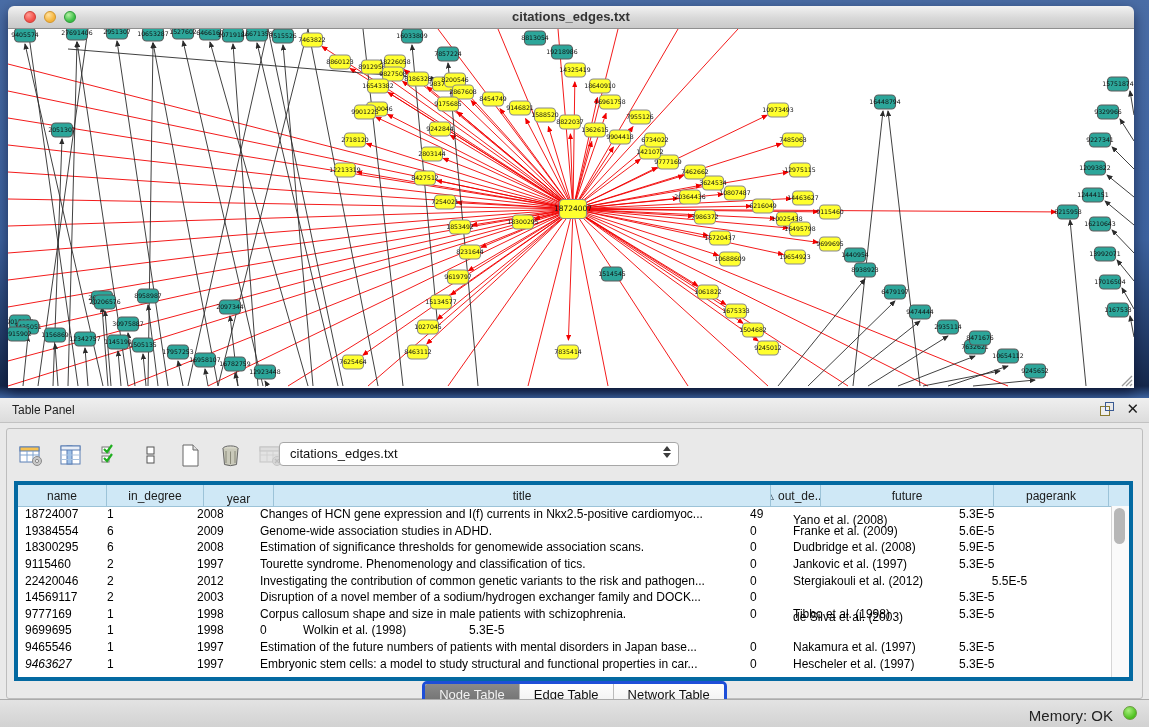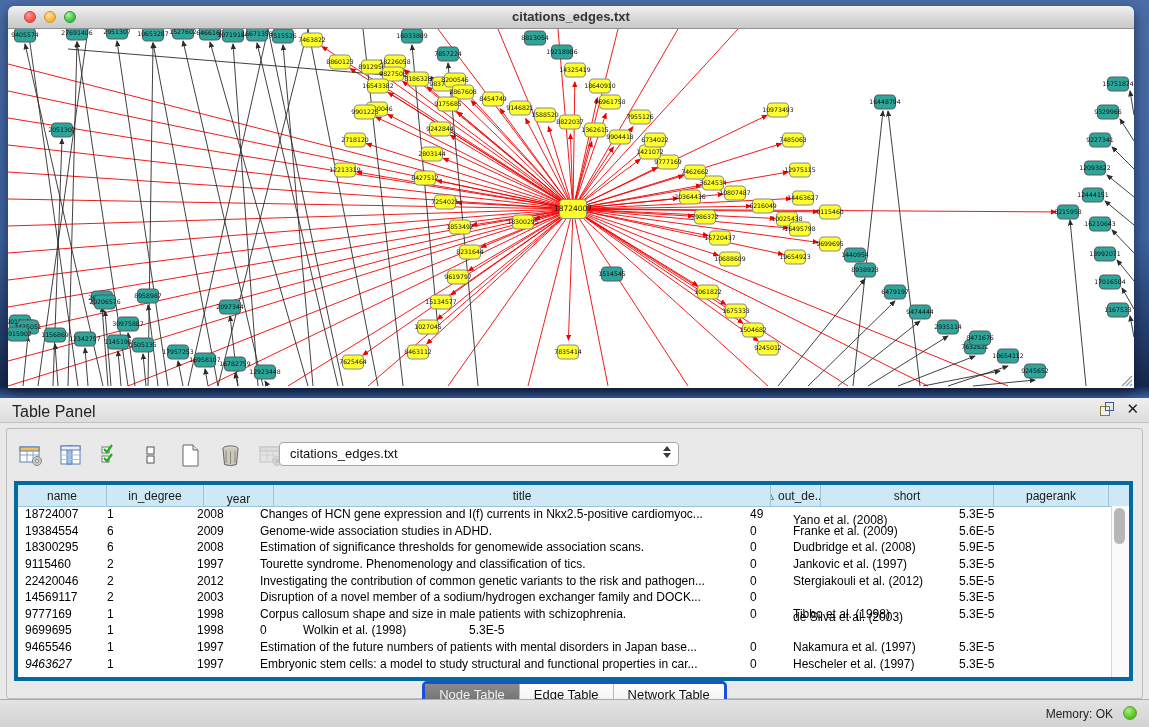--- a/index.html
+++ b/index.html
@@ -17,21 +17,21 @@
   .lights{position:absolute;left:16px;top:5px;display:flex;gap:8px;}
   .light{width:12px;height:12px;border-radius:50%;}
   .light.red{background:radial-gradient(circle at 35% 30%,#ff9d95,#f2504a 65%);border:1px solid #cf3c35;box-sizing:border-box;}
   .light.yellow{background:radial-gradient(circle at 35% 30%,#ffe2a0,#f5b43c 65%);border:1px solid #d2952c;box-sizing:border-box;}
   .light.green{background:radial-gradient(circle at 35% 30%,#b4f0a4,#3cbf47 65%);border:1px solid #2c9a37;box-sizing:border-box;}
   .canvas{position:relative;height:359px;background:#fff;overflow:hidden;}
   .grip{position:absolute;right:1px;bottom:1px;width:14px;height:14px;}
   
   .table-panel{position:absolute;left:0;top:398px;width:1149px;height:329px;background:#e9e9e9;}
   .panel-header{height:24px;background:linear-gradient(#efefef,#dcdcdc);border-bottom:1px solid #c2c2c2;position:relative;}
-  .panel-header .ph-title{position:absolute;left:12px;top:5px;font-size:16px;color:#222;}
+  .panel-header .ph-title{position:absolute;left:12px;top:5px;font-size:12px;color:#222;}
   .ph-icons{position:absolute;right:10px;top:4px;display:flex;gap:12px;align-items:center;}
   .float-icon{position:relative;width:14px;height:14px;display:inline-block;}
   .float-icon .sq1{position:absolute;left:0;bottom:0;width:8px;height:8px;border:1.5px solid #8a7a30;background:#efefef;}
   .float-icon .sq2{position:absolute;right:0;top:0;width:7px;height:7px;border:1.5px solid #3a5a92;background:transparent;}
   .close-icon{font-size:15px;font-weight:bold;color:#1a1a1a;line-height:14px;}
   .body-box{position:absolute;left:6px;top:30px;right:6px;bottom:28px;
     border:1px solid #bdbdbd;border-radius:3px;background:#e9e9e9;}
   .toolbar{position:absolute;left:10px;top:10px;height:32px;display:flex;align-items:center;gap:13px;}
   .tb-icon{width:27px;height:27px;display:flex;align-items:center;justify-content:center;}
   .tb-icon.disabled{opacity:.45;}
@@ -54,21 +54,21 @@
   .vscroll{position:absolute;right:0;top:21px;bottom:0;width:17px;background:#fafafa;border-left:1px solid #d6d6d6;}
   .vthumb{position:absolute;left:2px;top:2px;width:11px;height:36px;border-radius:6px;background:#b7b7b7;}
   .tabs{position:absolute;left:0;right:0;top:252px;display:flex;justify-content:center;}
   .tabgroup{display:flex;border:3px solid #1d4ed8;border-radius:5px;overflow:hidden;background:#fdfdfd;
     box-shadow:0 1px 0 rgba(255,255,255,.7);}
   .tab{padding:3px 14px;font-size:13px;color:#111;border-right:1px solid #bbb;background:linear-gradient(#fefefe,#f0f0f0);}
   .tab:last-child{border-right:none;}
   .tab.active{background:linear-gradient(#8a8a8a,#6e6e6e);color:#f2f2f2;}
   .statusbar{position:absolute;left:0;right:0;bottom:0;height:27px;
     background:linear-gradient(#e3e3e3,#d2d2d2);border-top:1px solid #ababab;}
-  .mem{position:absolute;right:36px;top:7px;font-size:12px;color:#222;}
+  .mem{position:absolute;right:36px;top:7px;font-size:15px;color:#222;}
   .memdot{position:absolute;right:12px;top:6px;width:14px;height:14px;border-radius:50%;
     background:radial-gradient(circle at 38% 30%,#a8ef7c,#4cc01e 70%);border:1px solid #6a9a40;box-sizing:border-box;}
   svg text{font-family:"DejaVu Sans",sans-serif;}
 </style>
 </head>
 <body>
 
 <div class="desktop">
   <div class="net-window">
     <div class="titlebar">
@@ -570,21 +570,21 @@
             <span>year</span>
           </div>
           <div class="gh-cell" style="width: 497px;">
             <span>title</span>
           </div>
           <div class="gh-cell" style="width: 50px;">
             <span class="sort">△</span>
             <span>out_de...</span>
           </div>
           <div class="gh-cell" style="width: 173px;">
-            <span>short</span>
+            <span>future</span>
           </div>
           <div class="gh-cell" style="width: 115px;">
             <span>pagerank</span>
           </div>
         </div>
       <div class="grid-body" id="grid-body">
           <div class="grid-row">
             <div class="gr-cell" style="width: 82px;">18724007</div>
             <div class="gr-cell" style="width: 90px;">1</div>
             <div class="gr-cell" style="width: 63px;">2008</div>
@@ -620,21 +620,21 @@
             <div class="gr-cell" style="width: 166px;">Jankovic et al. (1997)</div>
             <div class="gr-cell" style="width: 108px;">5.3E-5</div>
           </div>
           <div class="grid-row">
             <div class="gr-cell" style="width: 82px;">22420046</div>
             <div class="gr-cell" style="width: 90px;">2</div>
             <div class="gr-cell" style="width: 63px;">2012</div>
             <div class="gr-cell" style="width: 490px;">Investigating the contribution of common genetic variants to the risk and pathogen...</div>
             <div class="gr-cell" style="width: 43px;">0</div>
             <div class="gr-cell" style="width: 166px;">Stergiakouli et al. (2012)</div>
-            <div class="gr-cell" style="width: 108px;">5.5E-5</div>
+            <div class="gr-cell" style="width: 108px; text-align: center;">5.5E-5</div>
           </div>
           <div class="grid-row">
             <div class="gr-cell" style="width: 82px;">14569117</div>
             <div class="gr-cell" style="width: 90px;">2</div>
             <div class="gr-cell" style="width: 63px;">2003</div>
             <div class="gr-cell" style="width: 490px;">Disruption of a novel member of a sodium/hydrogen exchanger family and DOCK...</div>
             <div class="gr-cell" style="width: 43px;">0</div>
             <div class="gr-cell" style="width: 166px; margin-top: 40px;">de Silva et al. (2003)</div>
             <div class="gr-cell" style="width: 108px;">5.3E-5</div>
           </div>

